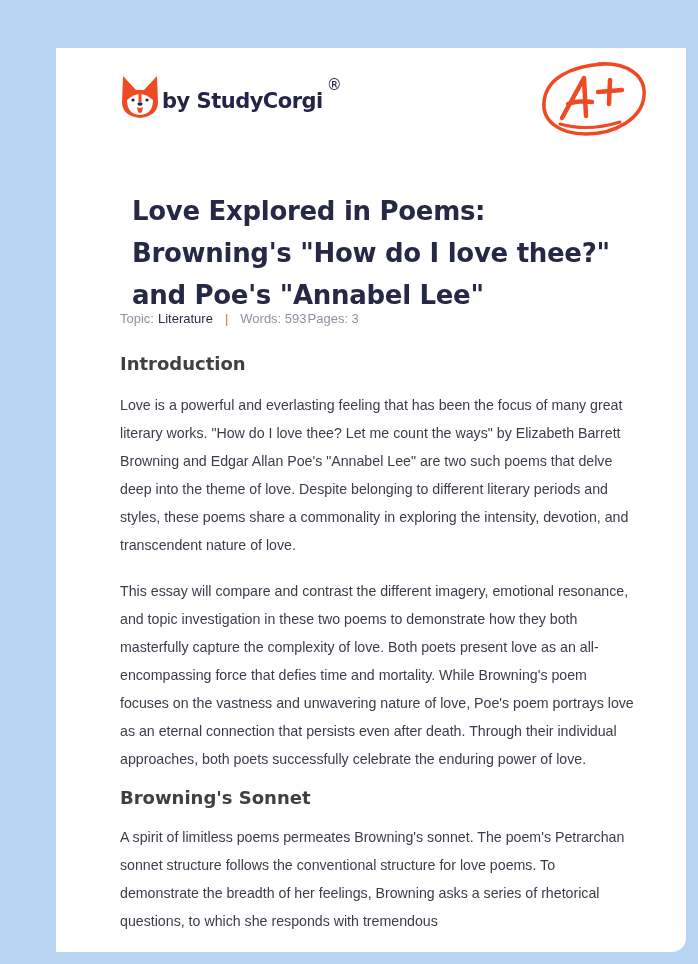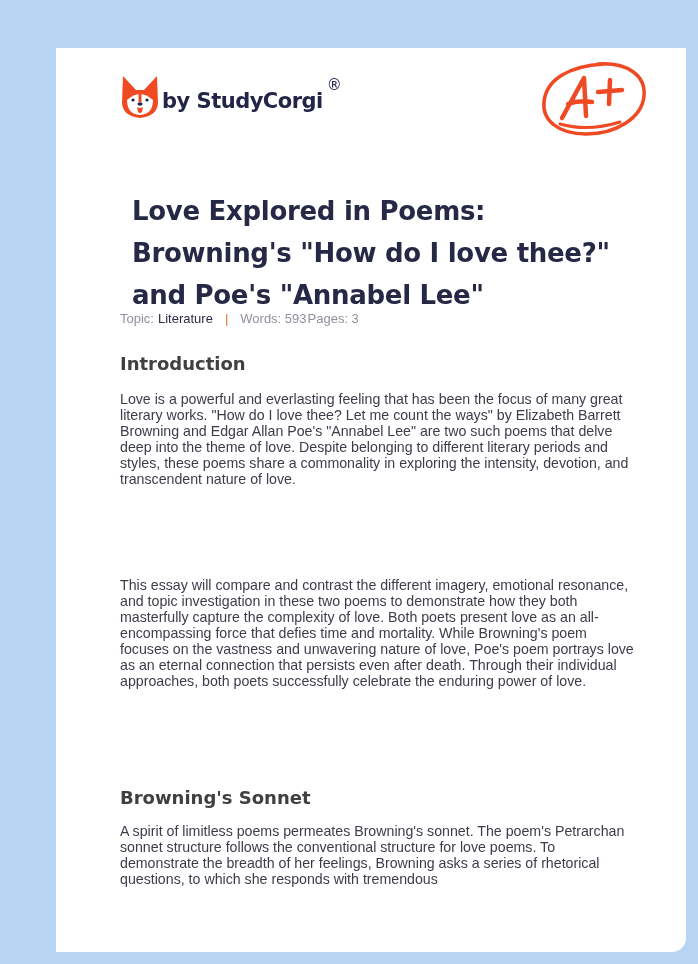--- a/index.html
+++ b/index.html
@@ -47,21 +47,21 @@
   .meta .topic-val { color: #2a2c45; margin-left: 4px; }
   .meta .sep { color: #e0703a; margin: 0 12px; }
   .meta .pages { margin-left: 1px; }
   .h2 {
     position: absolute; left: 64px; margin: 0;
     font-family: "DejaVu Sans", sans-serif;
     font-weight: bold; font-size: 18px; color: #404040;
   }
   .para {
     position: absolute; left: 64px; width: 515px; margin: 0;
-    font-size: 14.2px; line-height: 16px; color: #3c3d4a;
+    font-size: 14.2px; line-height: 28px; color: #3c3d4a;
   }
 </style>
 </head>
 <body>
 
 <div class="card">
 
   <div class="logo">
     <svg class="logo-icon" viewBox="0 0 40 46">
       <path d="M3 2 L16 16 L24 16 L37 2 L38 28 Q38 42 20 44 Q2 42 2 28 Z" fill="#ef4a23"></path>

